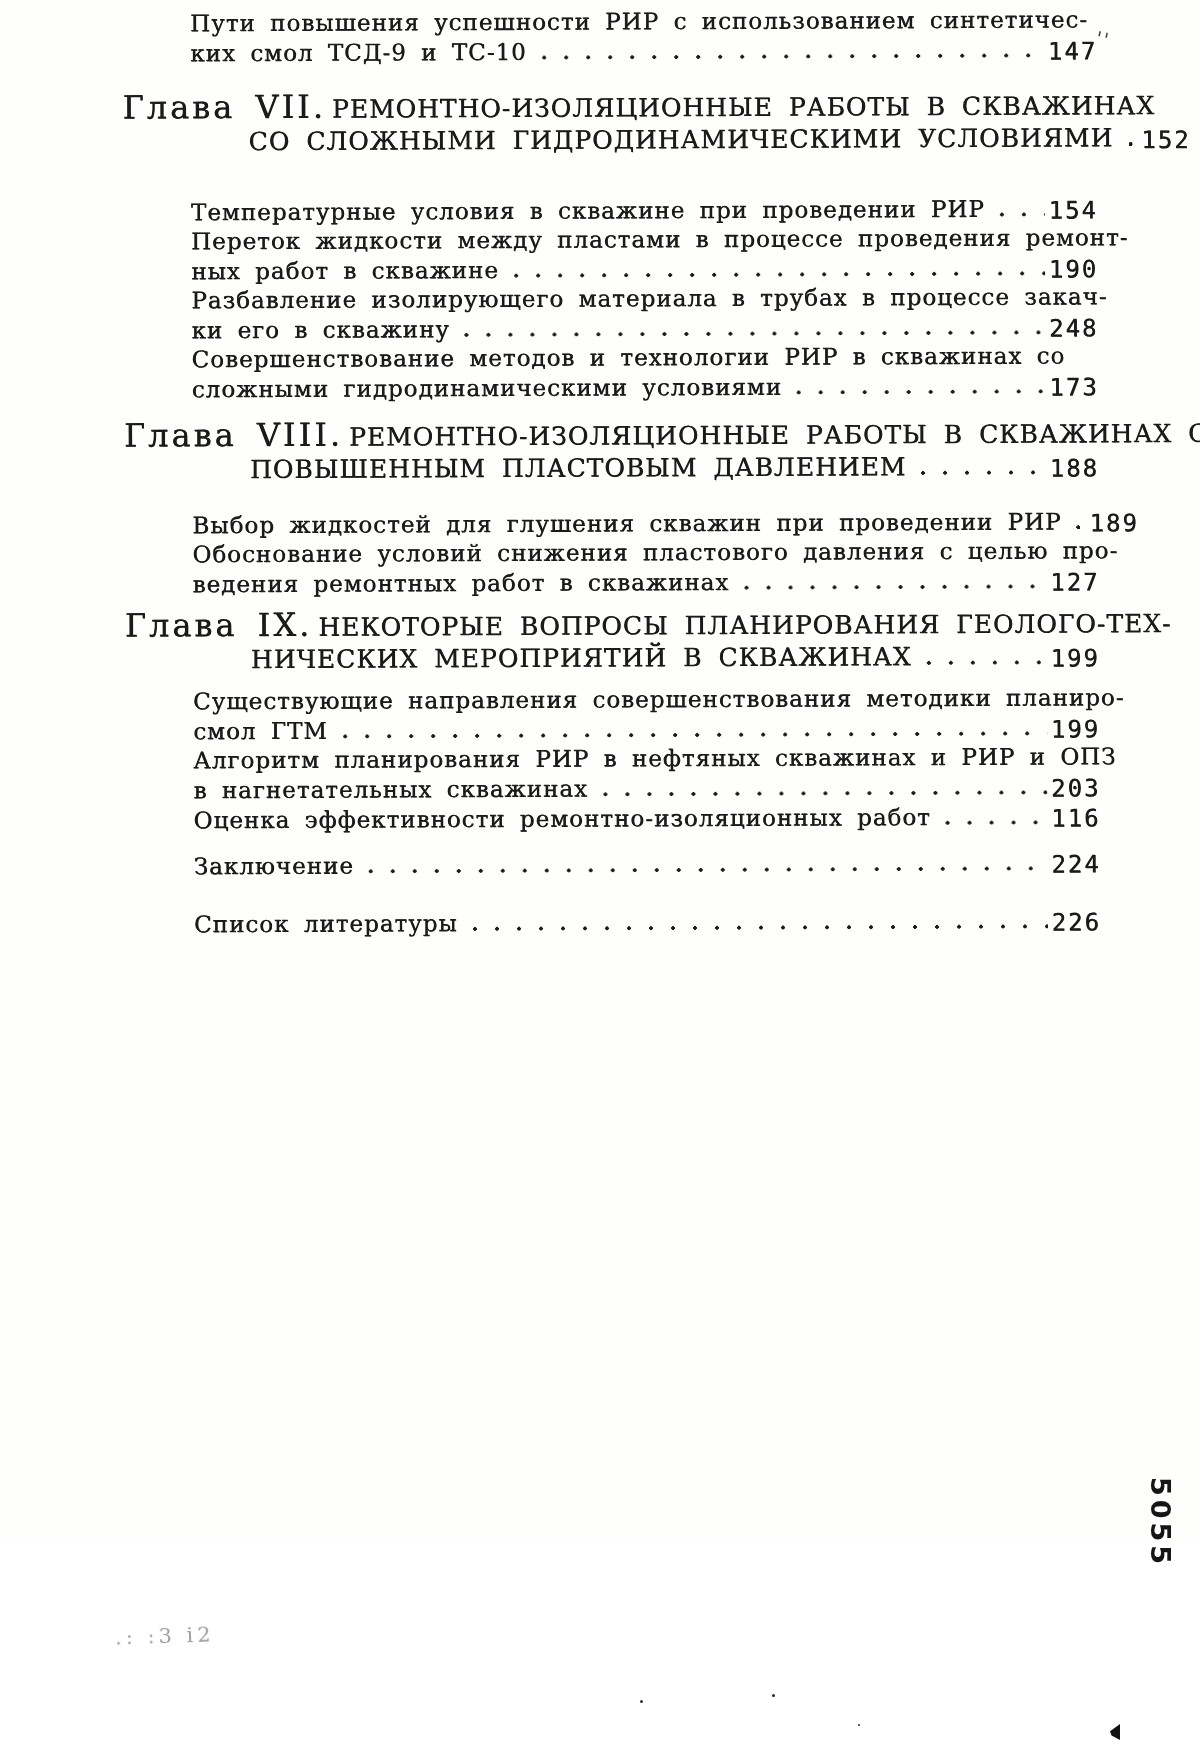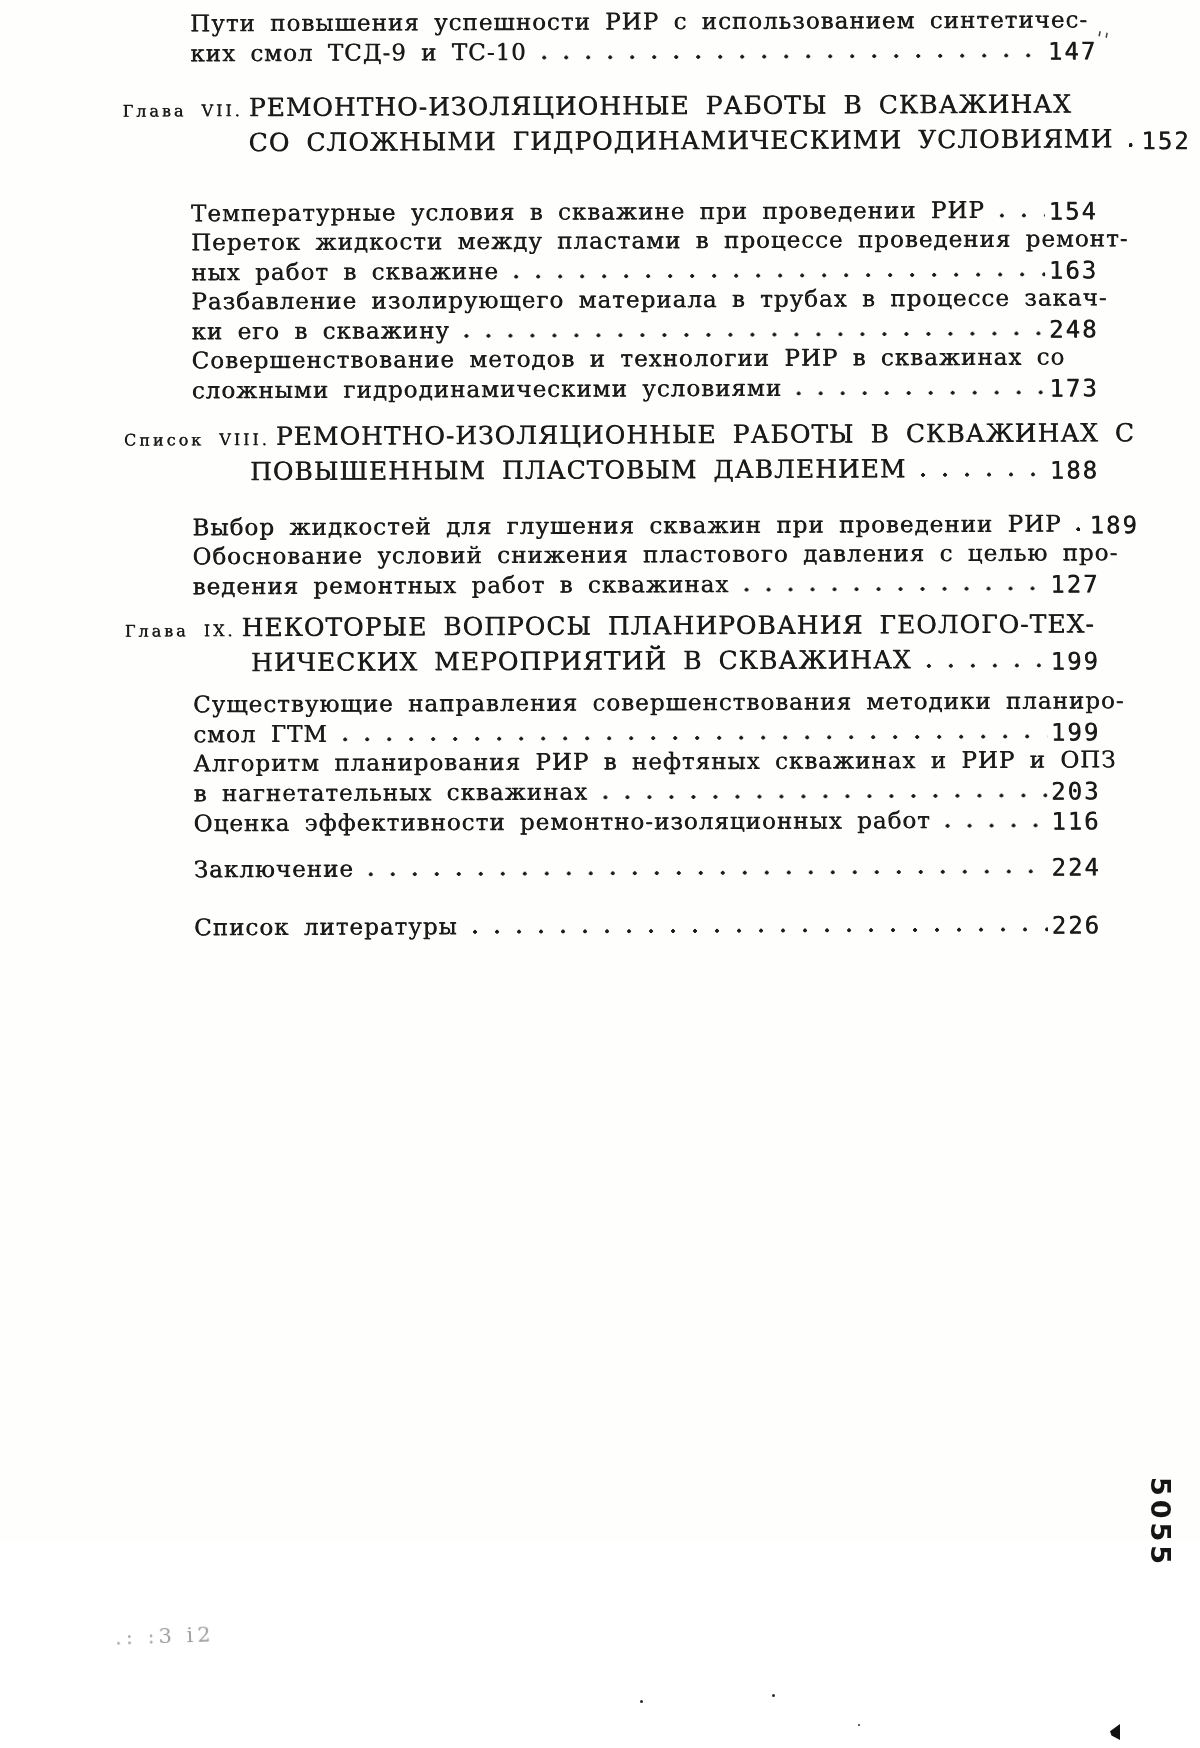--- a/index.html
+++ b/index.html
@@ -21,21 +21,21 @@
     font-size:23px;line-height:29px;letter-spacing:1px;word-spacing:6px;
     padding-left:190px;white-space:nowrap;
     text-shadow:0.45px 0.3px 0 currentColor;
   }
   .row.chapter{
     padding-left:122px;font-size:25px;line-height:31px;word-spacing:7px;
   }
   .row.chapter-cont{
     padding-left:248px;font-size:25px;line-height:31px;word-spacing:7px;
   }
-  .prefix{letter-spacing:3px;margin-right:6px;white-space:nowrap;font-size:16px;}
+  .prefix{letter-spacing:3px;margin-right:6px;white-space:nowrap;font-size:32px;}
   .txt{white-space:nowrap;}
   .leader{
     flex:1 1 auto;min-width:18px;height:1em;margin-left:6px;margin-right:4px;
     background-image:radial-gradient(circle,#1b1b1b 1.8px,rgba(0,0,0,0) 2.1px);
     background-size:22px 6px;background-repeat:repeat-x;
     background-position:left bottom -1px;align-self:baseline;
   }
   .pagenum{
     font-family:"DejaVu Sans Mono", monospace;
     font-size:24px;letter-spacing:2px;position:relative;top:2px;
@@ -95,40 +95,40 @@
         <span class="txt">Температурные условия в скважине при проведении РИР</span>
         <span class="leader"></span>
         <span class="pagenum">154</span>
       </div>
       <div class="row item">
         <span class="txt">Переток жидкости между пластами в процессе проведения ремонт-</span>
       </div>
       <div class="row item">
         <span class="txt">ных работ в скважине</span>
         <span class="leader"></span>
-        <span class="pagenum">163</span>
+        <span class="pagenum">190</span>
       </div>
       <div class="row item">
         <span class="txt">Разбавление изолирующего материала в трубах в процессе закач-</span>
       </div>
       <div class="row item">
         <span class="txt">ки его в скважину</span>
         <span class="leader"></span>
         <span class="pagenum">248</span>
       </div>
       <div class="row item">
         <span class="txt">Совершенствование методов и технологии РИР в скважинах со</span>
       </div>
       <div class="row item">
         <span class="txt">сложными гидродинамическими условиями</span>
         <span class="leader"></span>
         <span class="pagenum">173</span>
       </div>
       <div class="row chapter g2">
-        <span class="prefix">Список VIII.</span>
+        <span class="prefix">Глава VIII.</span>
         <span class="txt">РЕМОНТНО-ИЗОЛЯЦИОННЫЕ РАБОТЫ В СКВАЖИНАХ С</span>
       </div>
       <div class="row chapter-cont">
         <span class="txt">ПОВЫШЕННЫМ ПЛАСТОВЫМ ДАВЛЕНИЕМ</span>
         <span class="leader"></span>
         <span class="pagenum">188</span>
       </div>
       <div class="row item g3">
         <span class="txt">Выбор жидкостей для глушения скважин при проведении РИР</span>
         <span class="leader"></span>

